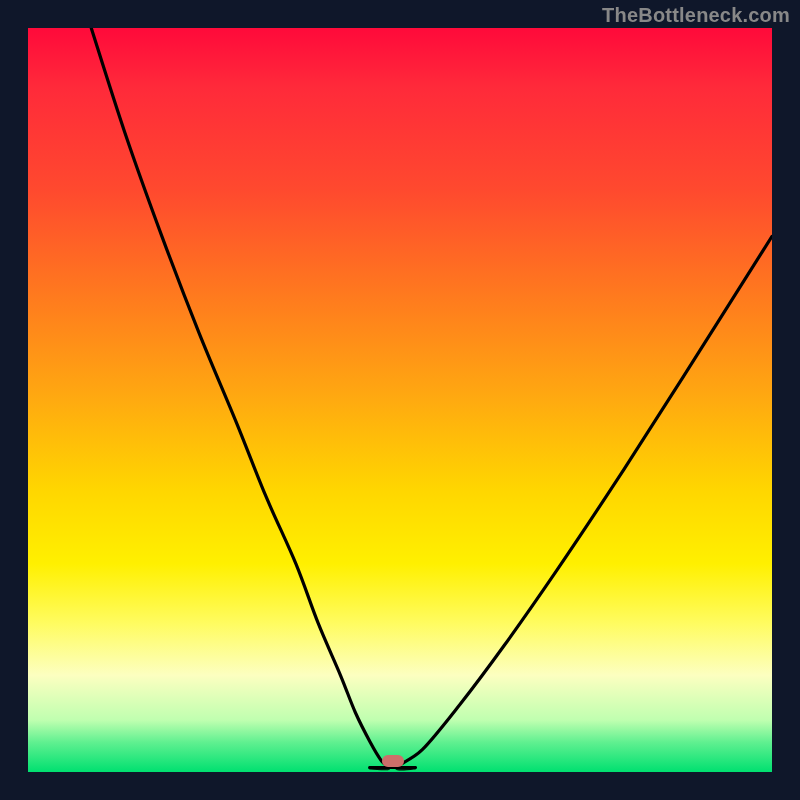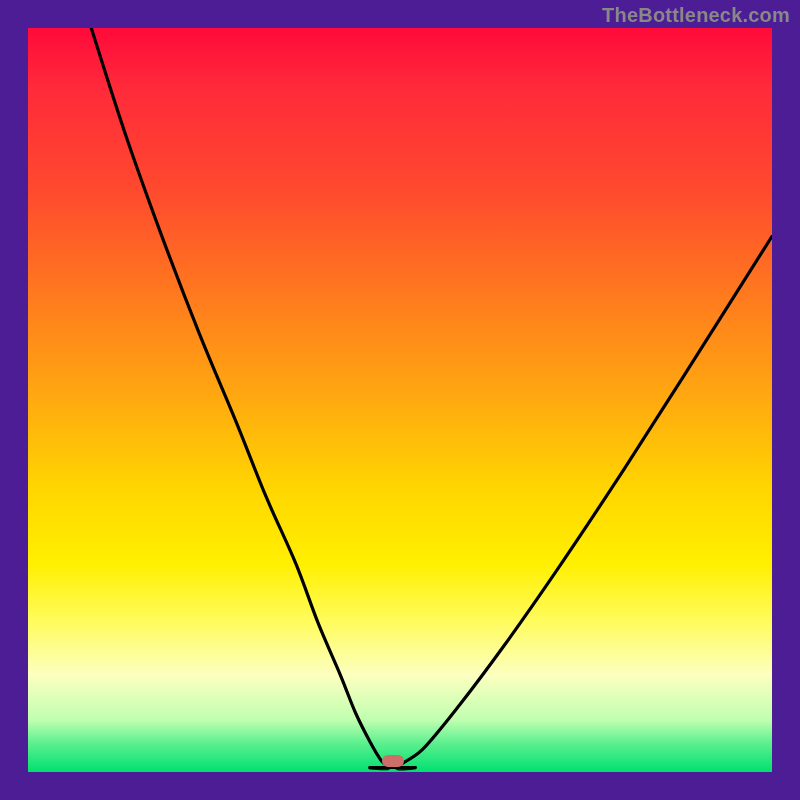--- a/index.html
+++ b/index.html
@@ -8,21 +8,21 @@
     width: 800px;
     height: 800px;
     background: #000;
     font-family: Arial, Helvetica, sans-serif;
     overflow: hidden;
   }
   .frame {
     position: relative;
     width: 800px;
     height: 800px;
-    background: #4c1d95;
+    background: #0f172a;
   }
   .plot {
     position: absolute;
     left: 28px;
     top: 28px;
     width: 744px;
     height: 744px;
     background: linear-gradient(to bottom,
       #ff0a3a 0%,
       #ff2a3a 8%,

